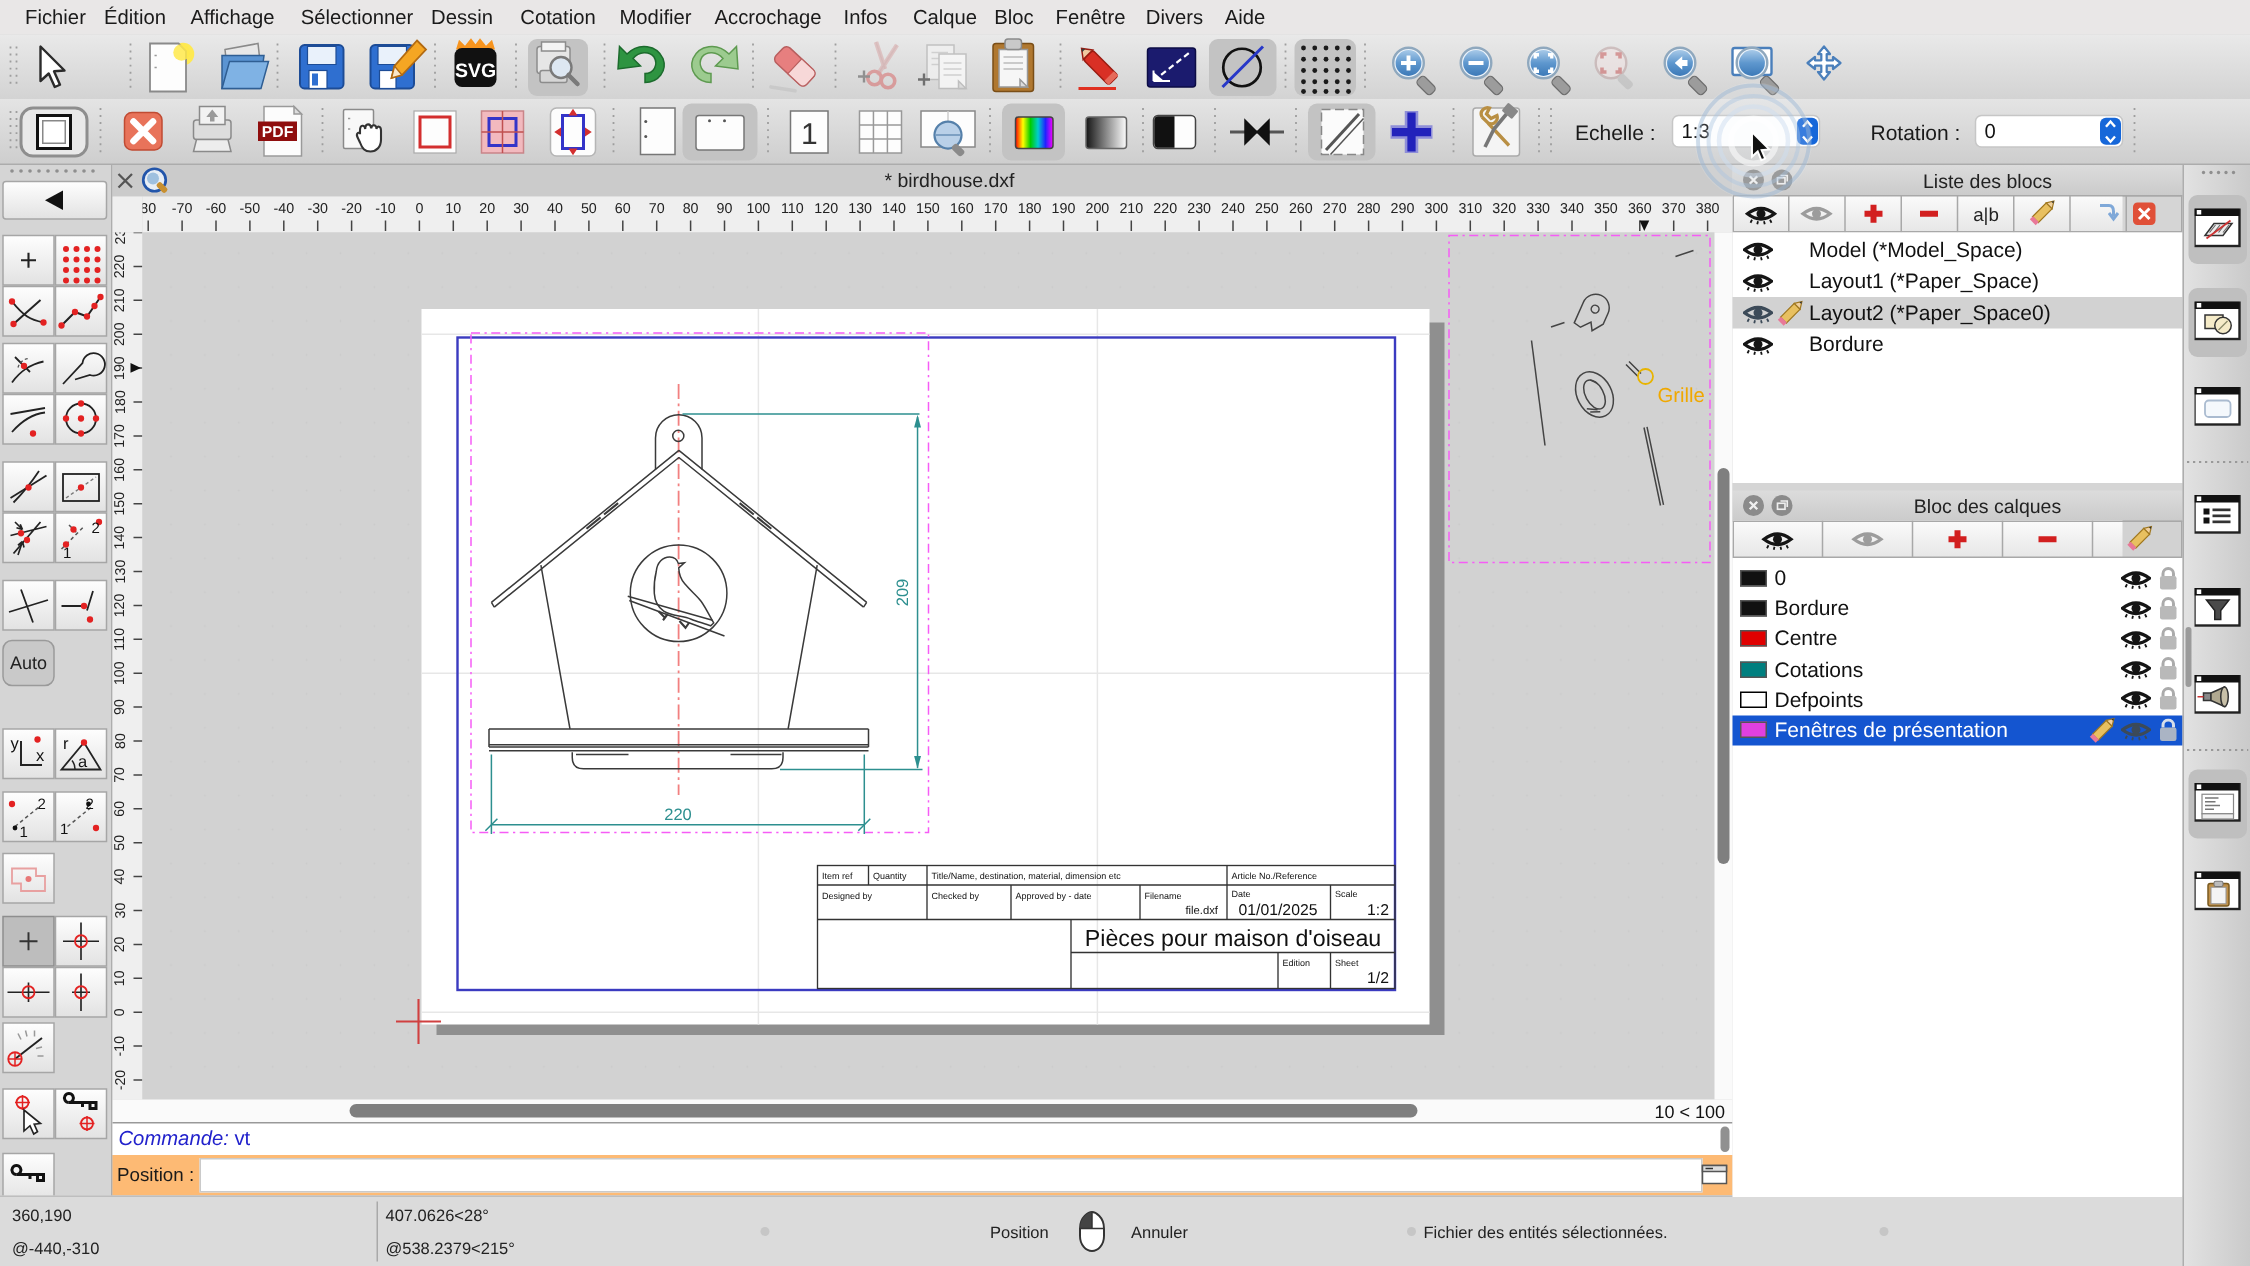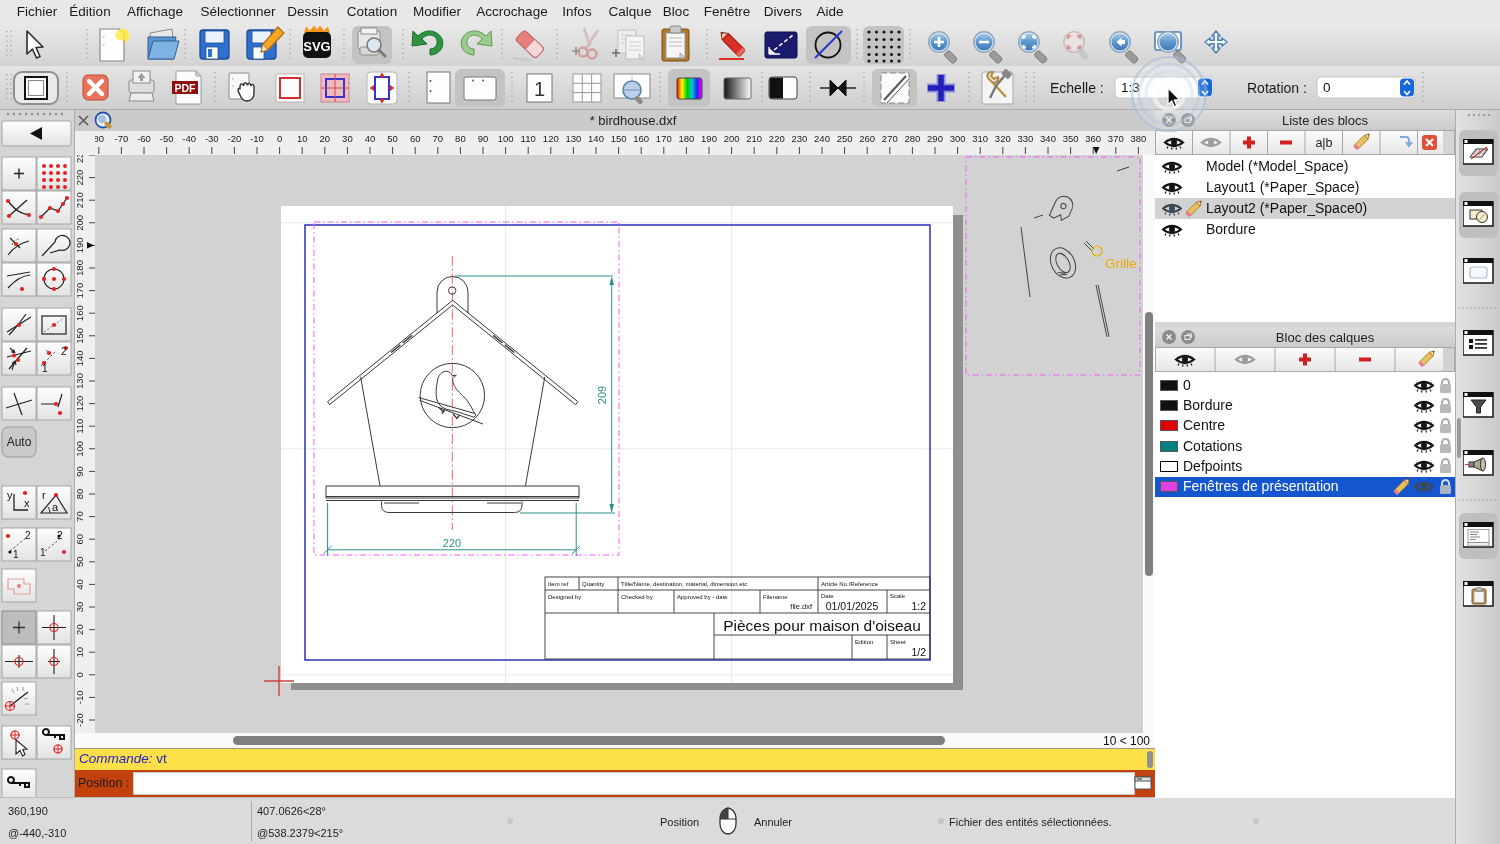--- a/index.html
+++ b/index.html
@@ -11,29 +11,29 @@
 #row1 { left:0; top:23px; width:1500px; height:43px; background:linear-gradient(#E9E9E9,#D3D3D3); }
 #row2 { left:0; top:66px; width:1500px; height:44px; background:linear-gradient(#E4E4E4,#CECECE); border-bottom:1px solid #ACACAC; }
 #leftbar { left:0; top:110px; width:75px; height:688px; background:#D5D5D5; border-right:1px solid #ADADAD; }
 #tabbar { left:75px; top:110px; width:1080px; height:21px; background:#CBCBCB; }
 #hruler { left:95px; top:131px; width:1060px; height:24px; background:#EFEFEF; }
 #vruler { left:75px; top:155px; width:20px; height:578px; background:#EFEFEF; }
 #corner { left:75px; top:131px; width:20px; height:24px; background:#EFEFEF; }
 #canvas { left:95px; top:155px; width:1048px; height:578px; background:#D2D2D2; overflow:hidden; }
 #vscroll { left:1143px; top:155px; width:12px; height:578px; background:#FAFAFA; }
 #hscrollrow { left:75px; top:733px; width:1080px; height:15px; background:#FAFAFA; }
-#cmdbar { left:75px; top:748px; width:1080px; height:22px; background:#fde047; border-top:1px solid #999; }
-#posbar { left:75px; top:770px; width:1080px; height:27px; background:#c2410c;padding-left:11px; }
+#cmdbar { left:75px; top:748px; width:1080px; height:22px; background:#ffffff; border-top:1px solid #999; }
+#posbar { left:75px; top:770px; width:1080px; height:27px; background:#fdba74;padding-left:11px; }
 #statusbar { left:0; top:797px; width:1500px; height:47px; background:#DBDBDB; border-top:1px solid #BEBEBE; }
 #blocs { left:1155px; top:110px; width:300px; height:217px; }
 #calques { left:1155px; top:327px; width:300px; height:471px; }
 .phead { position:absolute; left:0; width:300px; height:21px; background:linear-gradient(#DCDCDC,#CBCBCB); border-bottom:1px solid #ABABAB; }
 .ptitle { position:absolute; left:40px; width:260px; text-align:center; top:3px; font-size:13px; color:#222; }
 .pbtn { position:absolute; width:14px; height:14px; border-radius:7px; background:#8B8B8B; top:3px; }
-.ptool { position:absolute; left:0; width:288px; background:linear-gradient(#FBFBFB,#E6E6E6); }
+.ptool { position:absolute; left:0; width:260px; background:linear-gradient(#FBFBFB,#E6E6E6); }
 .plist { position:absolute; left:0; width:300px; background:#FFF; }
 .prow { position:absolute; left:0; width:300px; font-size:14px; color:#111; }
 #rightbar { left:1455px; top:110px; width:45px; height:734px; background:linear-gradient(to right,#E2E2E2,#CACACA); border-left:1px solid #ADADAD; }
 .rbtn { position:absolute; left:3px; width:39px; height:46px; border-radius:6px; }
 .rpress { background:#BFBFBF; }
 svg { display:block; }
 </style>
 </head>
 <body>
 <svg width="0" height="0" style="position:absolute">

